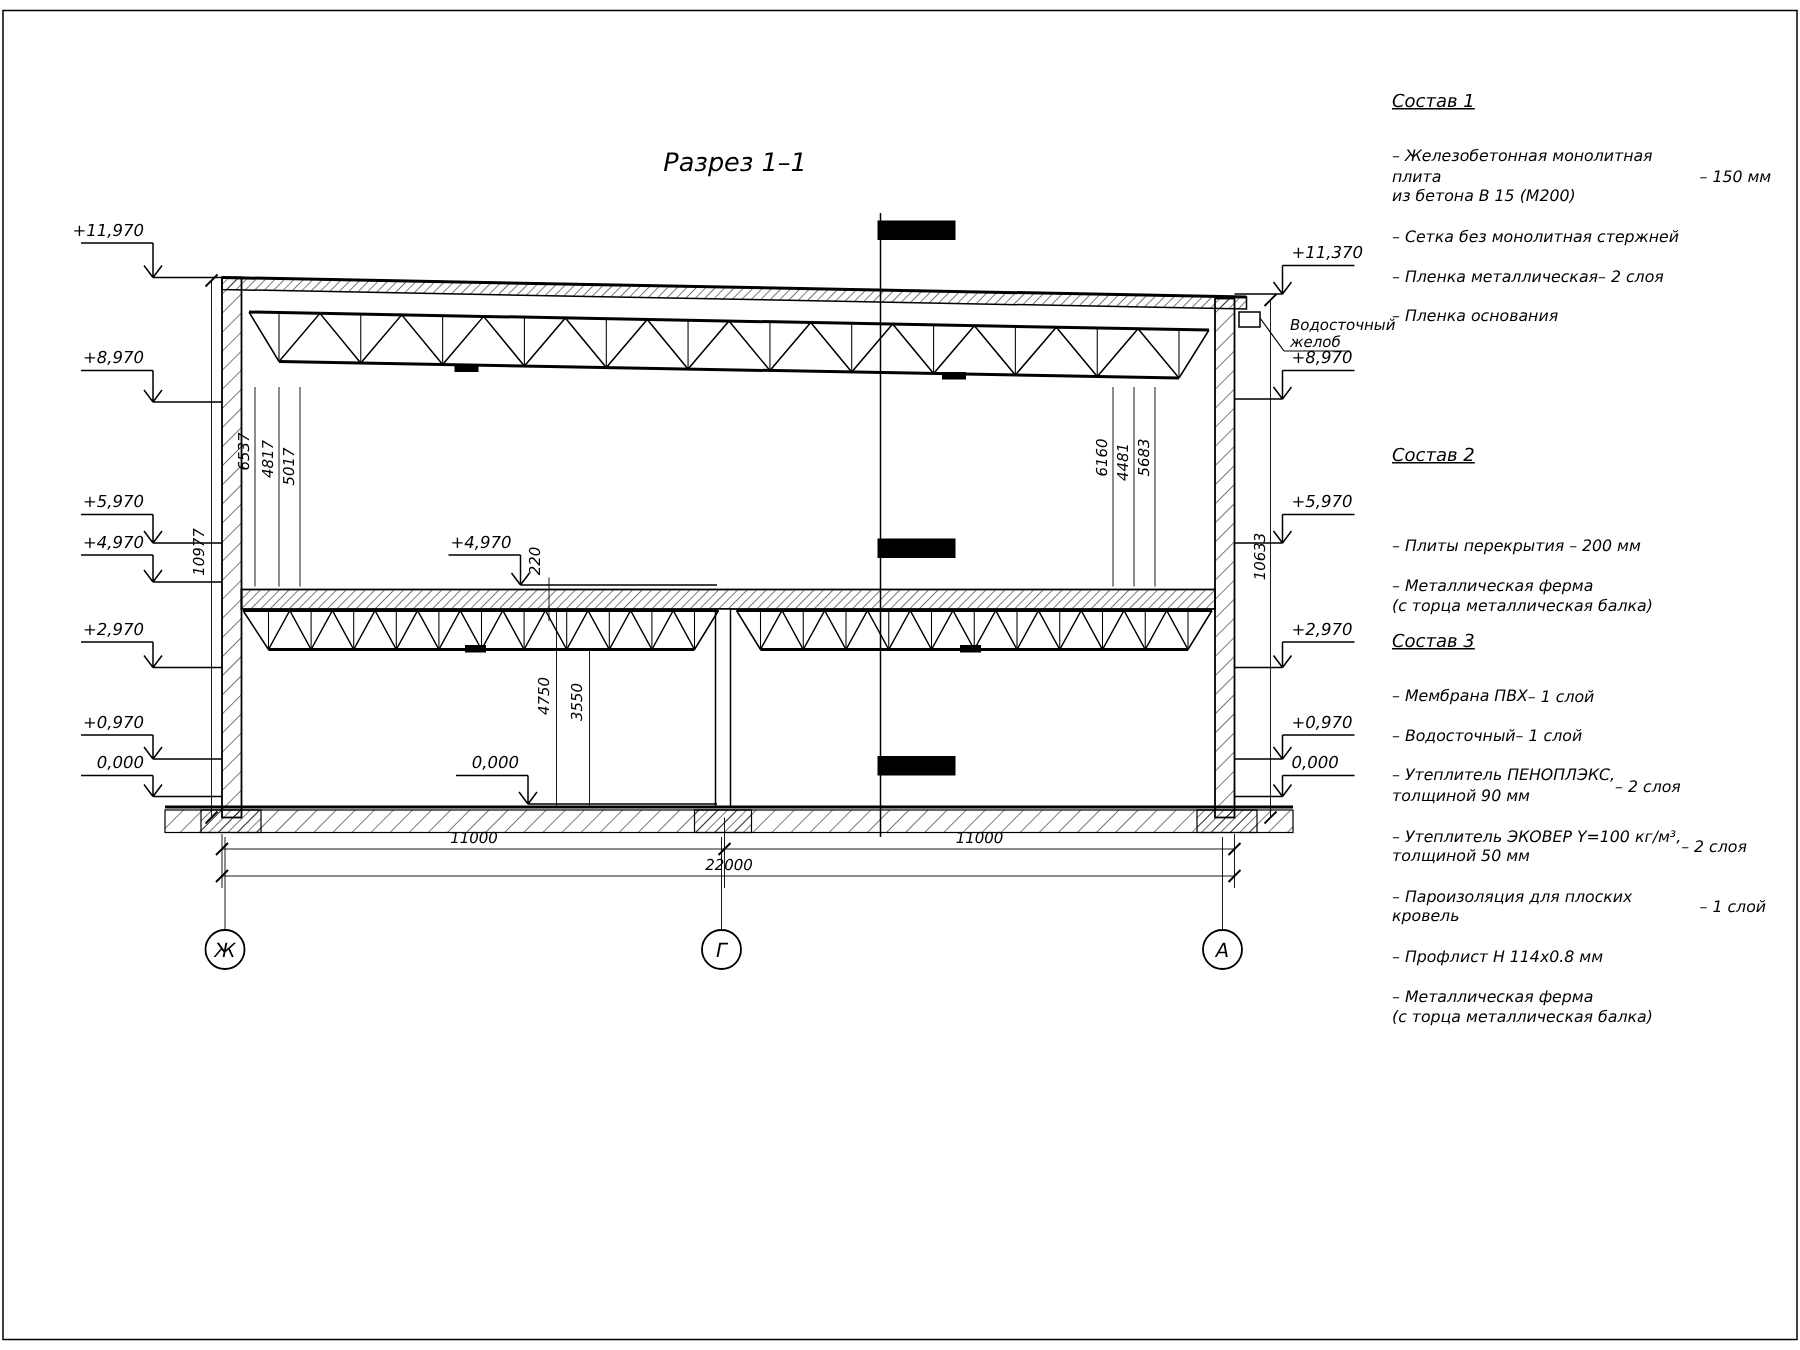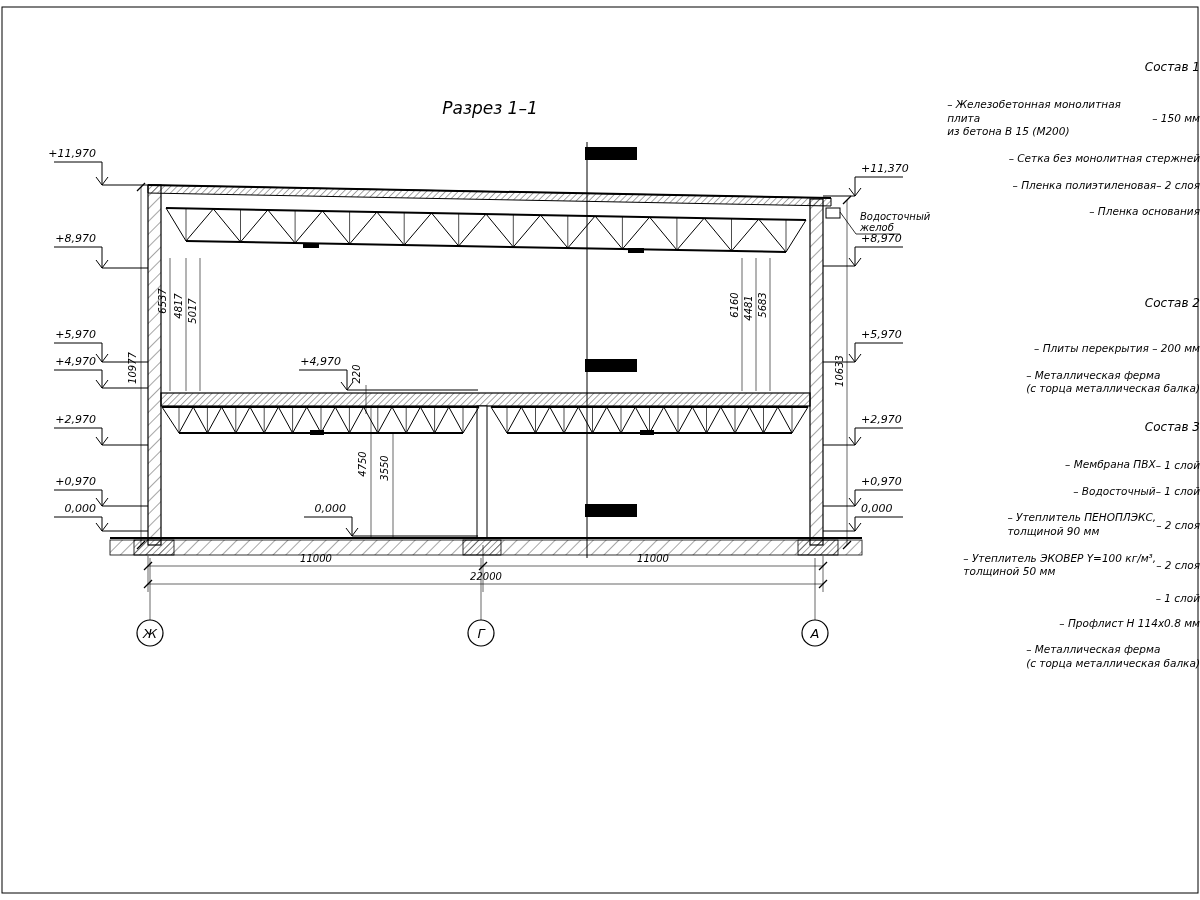--- a/index.html
+++ b/index.html
@@ -6,23 +6,23 @@
   body{width:1200px;height:900px;position:relative;font-family:"DejaVu Sans",sans-serif;color:#000;overflow:hidden;}
   svg{position:absolute;left:0;top:0;}
   svg text{font-family:"DejaVu Sans",sans-serif;font-style:italic;fill:#000;}
   .t-title{font-size:17px;}
   .t-lvl{font-size:11px;}
   .t-dim{font-size:10px;}
   .t-axis{font-size:13px;font-style:italic;}
   .t-note{font-size:10px;}
   .legend{position:absolute;left:928px;top:0;width:272px;font-style:italic;}
   .legend section{position:absolute;left:0;width:272px;}
-  .leg-h{font-size:12px;font-weight:normal;text-align:right;margin:0 0 24px 0;}
-  .leg-h2{margin-bottom:32px;}
-  .li{display:flex;justify-content:flex-end;align-items:center;margin-bottom:13px;}
+  .leg-h{font-size:12px;font-weight:normal;text-align:left;text-decoration:underline;margin:0 0 24px 0;}
+  .leg-h2{margin-bottom:48px;}
+  .li{display:flex;justify-content:flex-start;align-items:center;margin-bottom:13px;}
   .lab{font-size:10.5px;line-height:1.3;white-space:pre-line;max-width:205px;}
   .val{font-size:10.5px;white-space:nowrap;text-align:right;flex-shrink:0;}
 </style>
 </head>
 <body>
 
 <svg width="1200" height="900" viewBox="0 0 1200 900">
   <defs>
     <pattern id="h1" width="9" height="9" patternUnits="userSpaceOnUse" patternTransform="rotate(45)">
       <line x1="0" y1="0" x2="0" y2="9" stroke="#000" stroke-width="0.7"></line>
@@ -237,21 +237,21 @@
     <div class="li">
       <span class="lab">– Железобетонная  монолитная плита
 из бетона В 15 (М200)</span>
       <span class="val">– 150 мм</span>
     </div>
     <div class="li">
       <span class="lab">– Сетка без монолитная стержней</span>
       <span class="val"></span>
     </div>
     <div class="li">
-      <span class="lab">– Пленка полиэтиленовая</span>
+      <span class="lab">– Пленка металлическая</span>
       <span class="val">– 2 слоя</span>
     </div>
     <div class="li">
       <span class="lab">– Пленка основания</span>
       <span class="val"></span>
     </div>
   </section>
 
   <section style="top:296px;">
     <h3 class="leg-h leg-h2">Состав 2</h3>
@@ -280,20 +280,21 @@
       <span class="lab">– Утеплитель ПЕНОПЛЭКС,
 толщиной 90 мм</span>
       <span class="val">– 2 слоя</span>
     </div>
     <div class="li">
       <span class="lab">– Утеплитель ЭКОВЕР Y=100 кг/м³,
 толщиной 50 мм</span>
       <span class="val">– 2 слоя</span>
     </div>
     <div class="li">
+      <span class="lab">– Пароизоляция для плоских кровель</span>
       <span class="val">– 1 слой</span>
     </div>
     <div class="li">
       <span class="lab">– Профлист Н 114х0.8 мм</span>
       <span class="val"></span>
     </div>
     <div class="li">
       <span class="lab">– Металлическая ферма
 (с торца металлическая балка)</span>
       <span class="val"></span>

